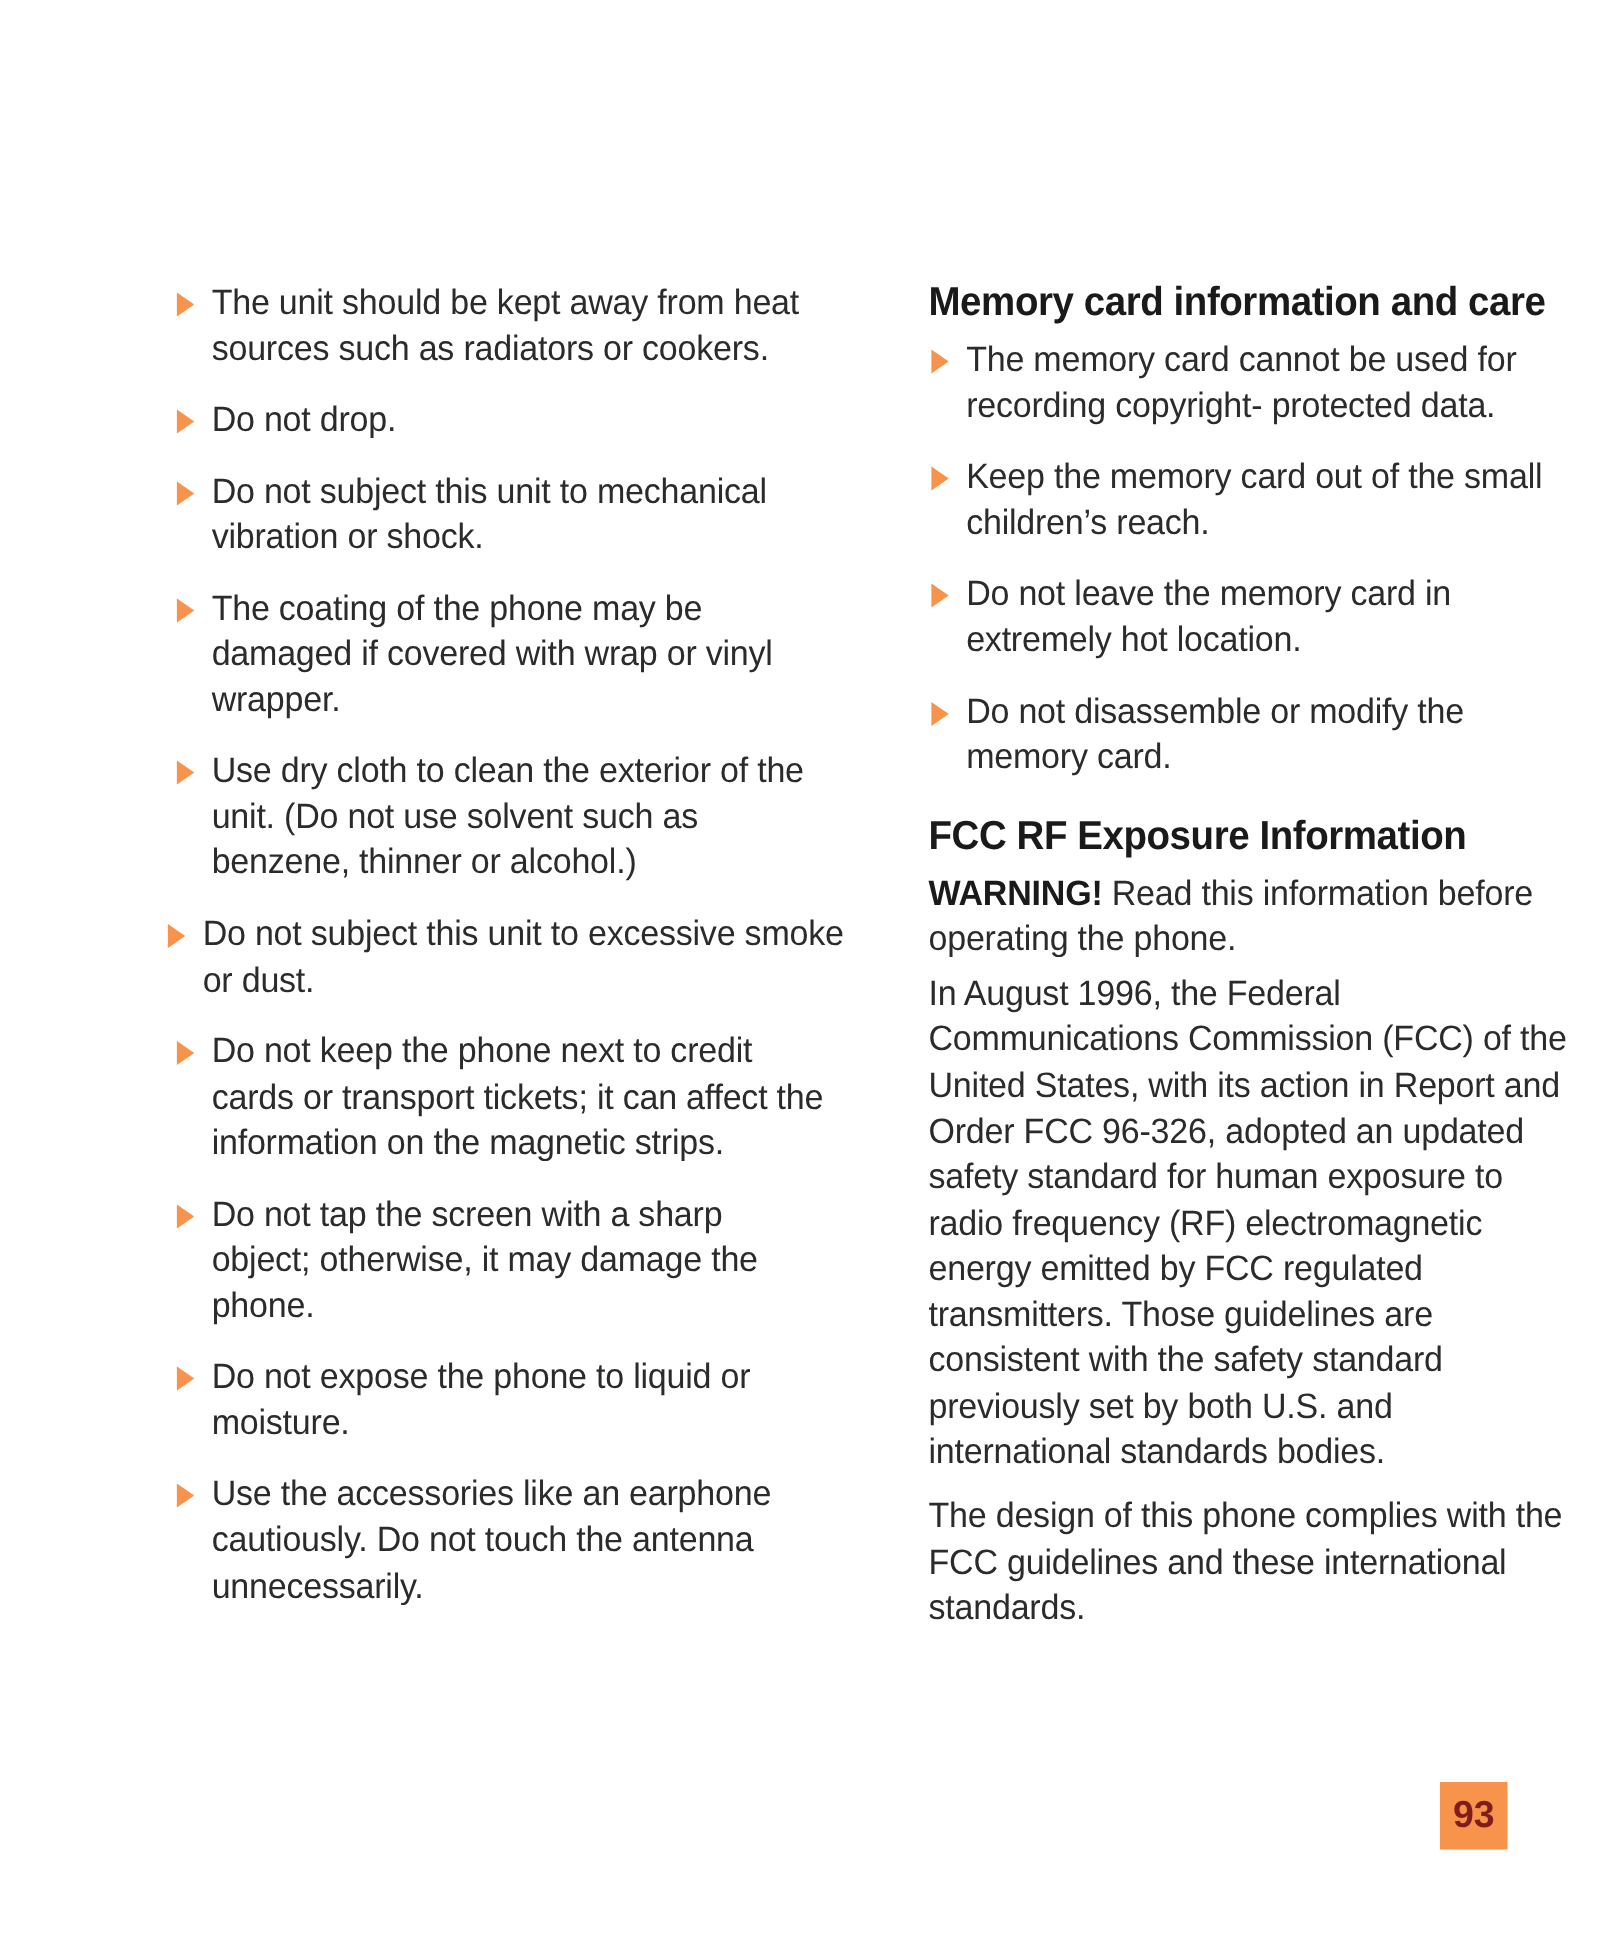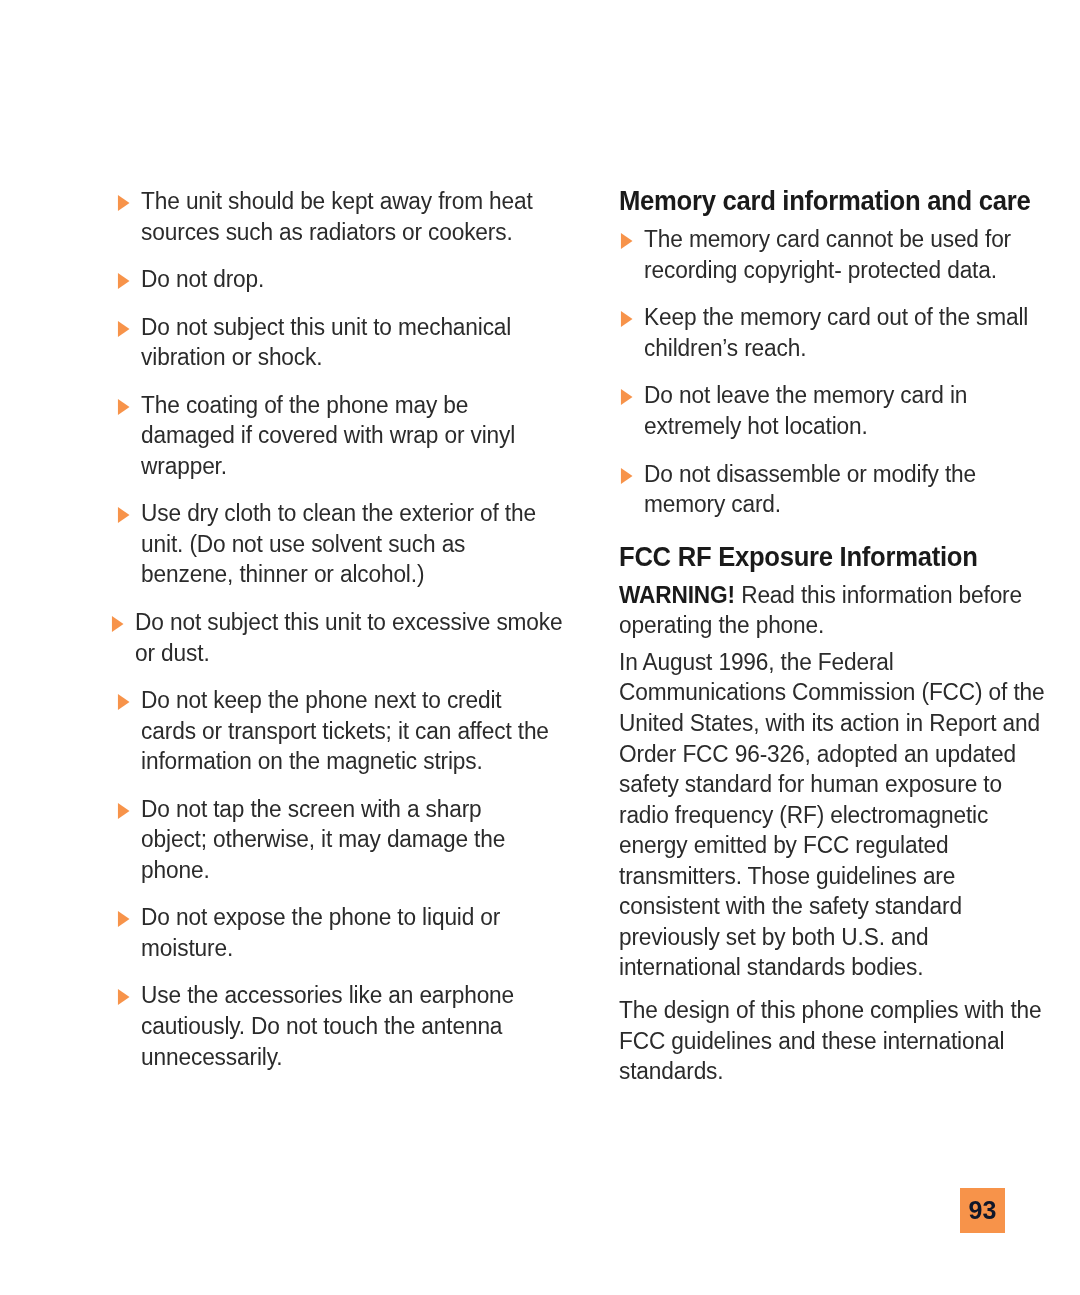--- a/index.html
+++ b/index.html
@@ -132,21 +132,21 @@
   .para.tight { margin-bottom: 6px; }
 
   
   .page-badge {
     position: absolute;
     left: 960px;
     top: 1188px;
     width: 45px;
     height: 45px;
     background: #F7934A;
-    color: #0f172a;
+    color: #7f1d1d;
     font-size: 25px;
     font-weight: bold;
     display: flex;
     align-items: center;
     justify-content: center;
     line-height: 1;
   }
 </style>
 </head>
 <body>

